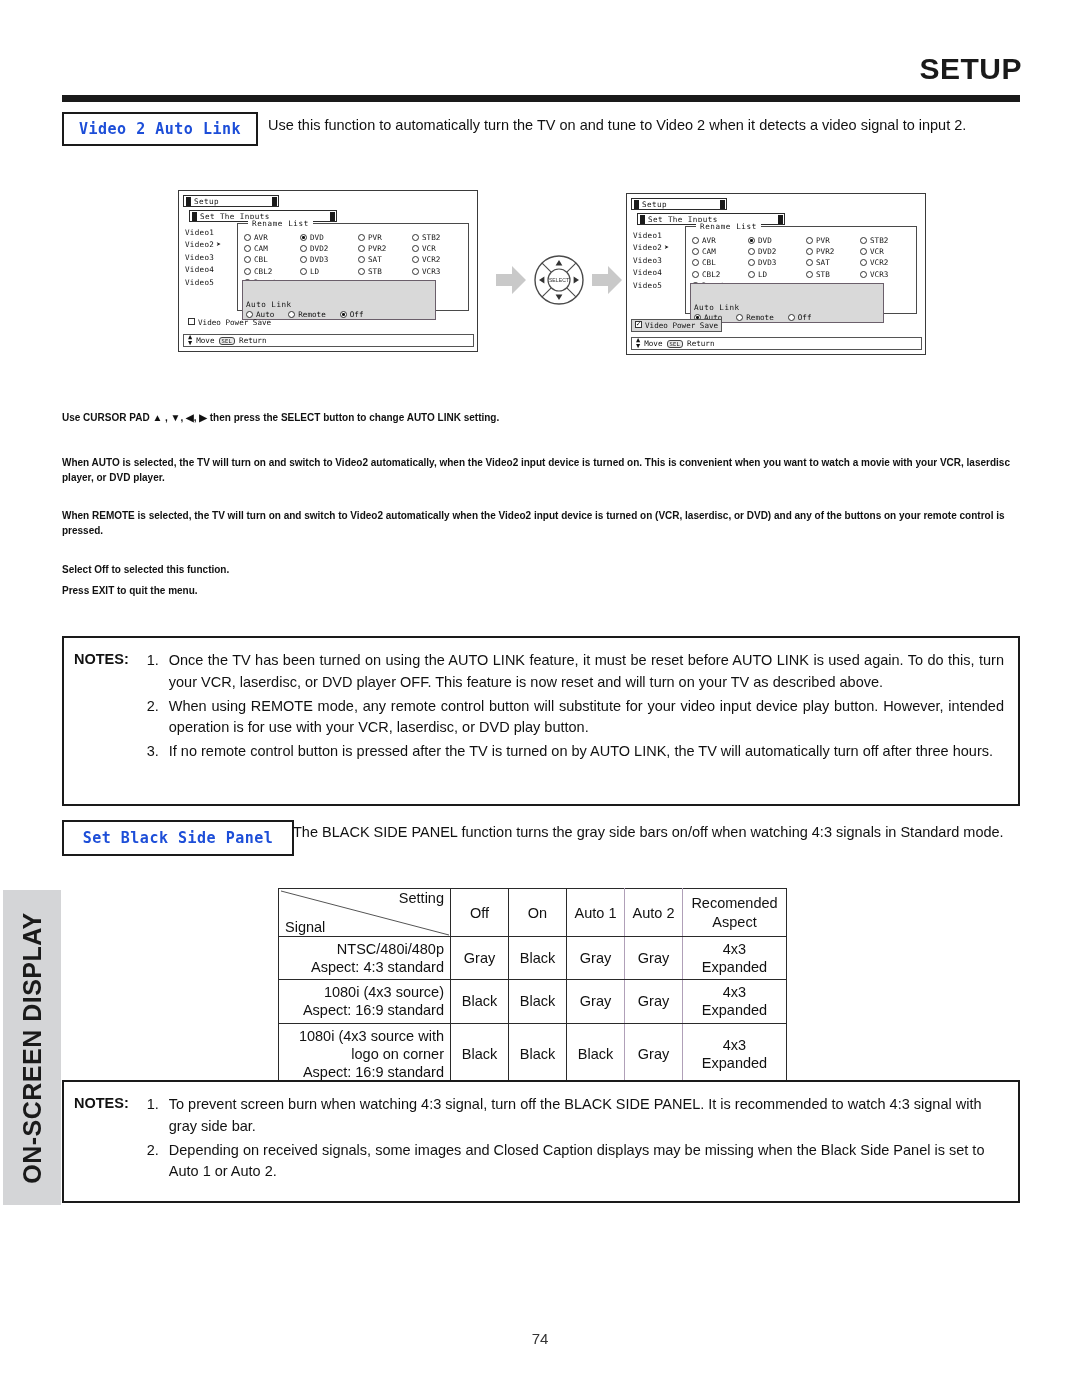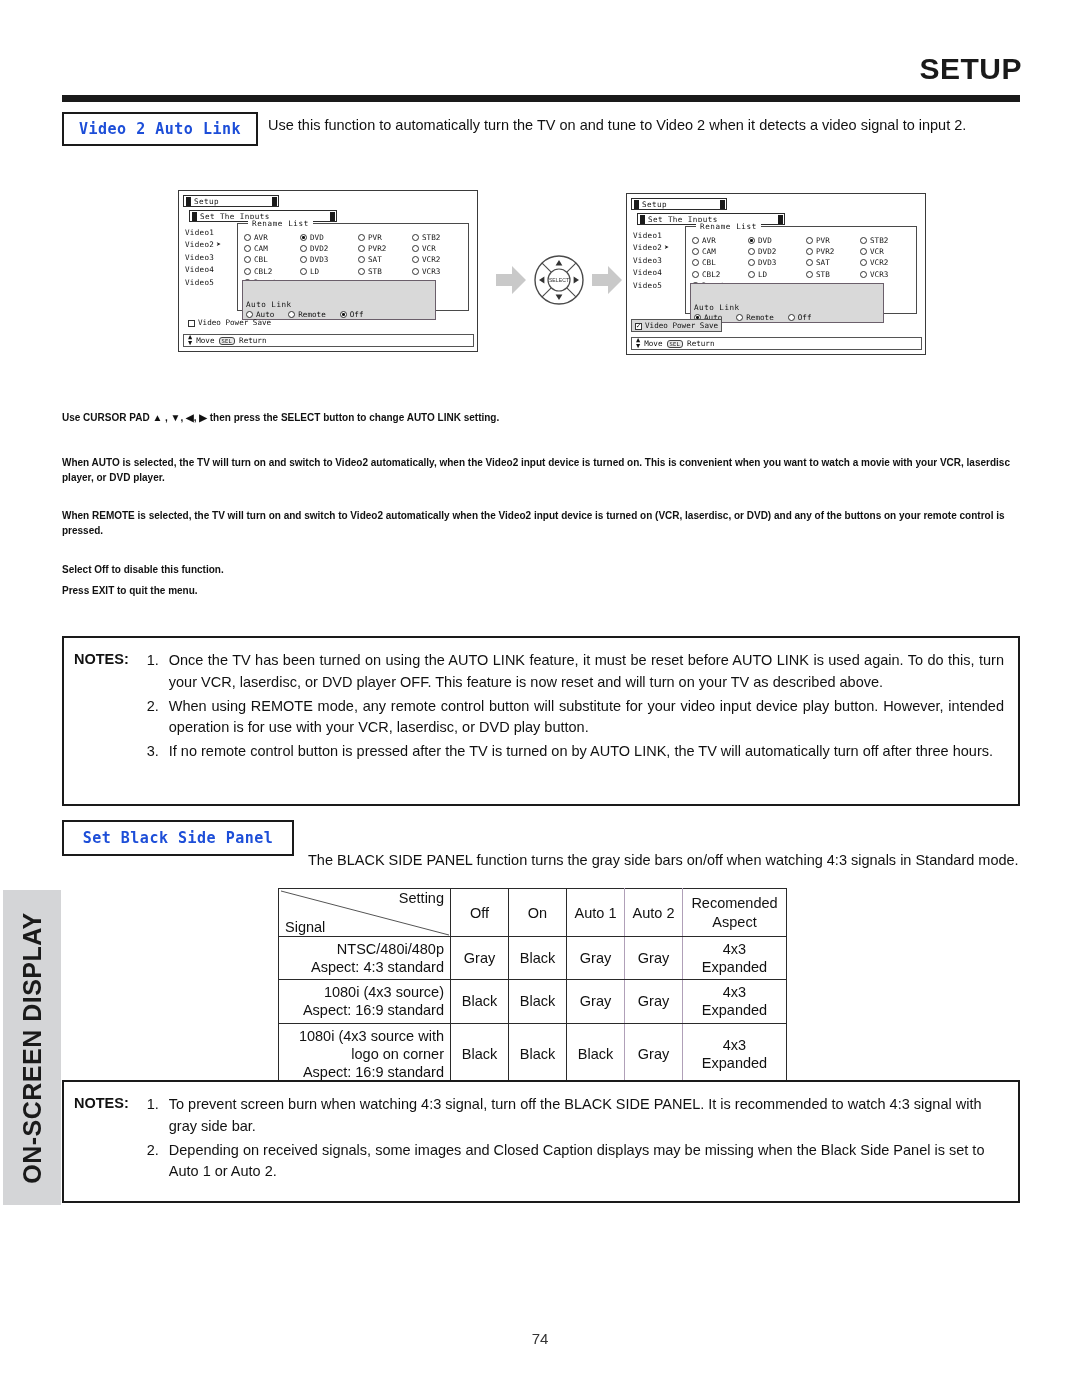--- a/index.html
+++ b/index.html
@@ -34,21 +34,21 @@
     color: #1d4ed8; background: #fff;
     letter-spacing: 0.5px;
   }
   #sec-video2 { left: 62px; top: 112px; width: 196px; height: 34px; }
   #sec-blackside { left: 62px; top: 820px; width: 232px; height: 36px; }
 
   .sec-desc {
     position: absolute; font-size: 14.5px; line-height: 1.45; color: #111;
   }
   #desc-video2 { left: 268px; top: 115px; width: 752px; }
-  #desc-blackside { left: 308px; top: 822px; width: 712px; margin-top: 28px; }
+  #desc-blackside { left: 293px; top: 822px; width: 712px; }
 
   
   .osd {
     position: absolute;
     background: #ffffff;
     border: 1px solid #3a3a3a;
     font-family: "DejaVu Sans Mono", monospace;
     font-size: 7.6px;
     color: #111;
   }
@@ -103,21 +103,21 @@
 
   .autolink {
     position: absolute; left: 4px; top: 56px; width: 194px; height: 25px;
     background: #d9d9d9; border: 1px solid #6b5f6b; padding: 19px 3px;
   }
   .autolink .al-title { font-size: 7.6px; letter-spacing: 0.5px; }
   .autolink .al-opts { display: flex; gap: 14px; margin-top: 1px; }
 
   .vps {
     position: absolute; left: 6px; top: 126px;
-    display: flex; align-items: flex-end; gap: 3px; font-size: 7.6px;
+    display: flex; align-items: flex-start; gap: 3px; font-size: 7.6px;
     padding: 1px 3px;
   }
   .vps.hl { background: #d9d9d9; border: 1px solid #555; left: 4px; top: 125px; }
   .cbox {
     width: 7px; height: 7px; border: 1.1px solid #333; background: #fff;
     flex: none; position: relative;
   }
   .cbox.on::after {
     content: "\2713"; position: absolute; left: 0.3px; top: -2.2px;
     font-size: 7.5px; color: #111; line-height: 1;
@@ -518,21 +518,21 @@
       <span class="selkey">SEL</span>
       <span>Return</span>
     </div>
   </div>
 
   <div class="para" id="p1">
     <span>Use CURSOR PAD </span><span>▲ , ▼, ◀, ▶</span><span> then press the SELECT button to change AUTO LINK setting.</span>
   </div>
   <div class="para" id="p2">When AUTO  is selected, the TV will turn on and switch to Video2 automatically, when the Video2 input device is turned on. This is convenient when you want to watch a movie with your VCR, laserdisc player, or DVD player.</div>
   <div class="para" id="p3">When REMOTE is selected, the TV will turn on and switch to Video2 automatically when the Video2 input device is turned on (VCR, laserdisc, or DVD) and any of the buttons on your remote control is pressed.</div>
-  <div class="para" id="p4">Select Off to disable this function.</div>
+  <div class="para" id="p4">Select Off to selected this function.</div>
   <div class="para" id="p5">Press EXIT to quit the menu.</div>
 
   <div class="notes-box" id="notes1">
     <div class="notes-inner">
       <div class="notes-label">NOTES:</div>
       <ul class="notes-list">
         <li>
             <span class="num">1.</span>
             <span class="txt">Once the TV has been turned on using the AUTO LINK feature, it must be reset before AUTO LINK is used again. To do this, turn your VCR, laserdisc, or DVD player OFF. This feature is now reset and will turn on your TV as described above.</span>
           </li>

